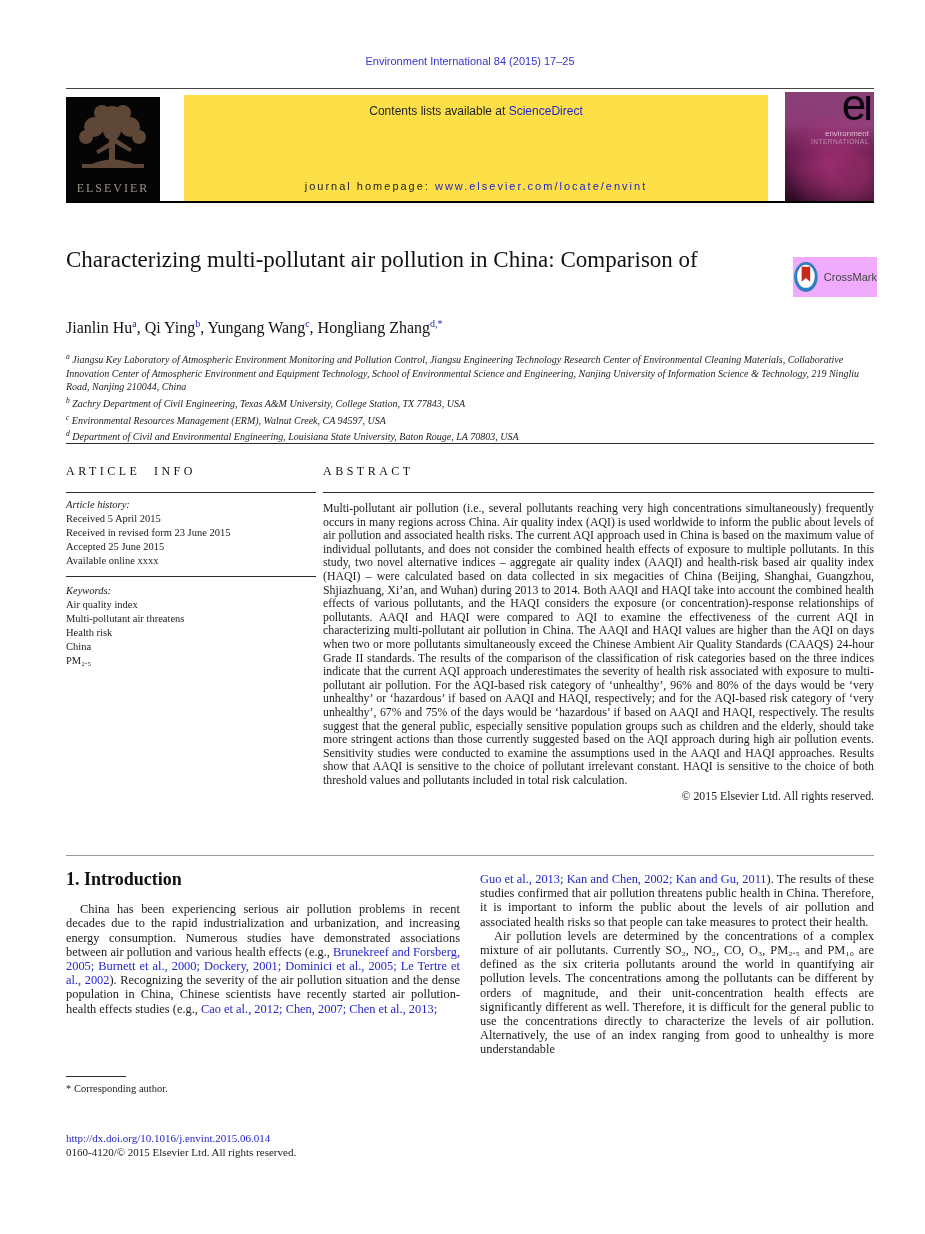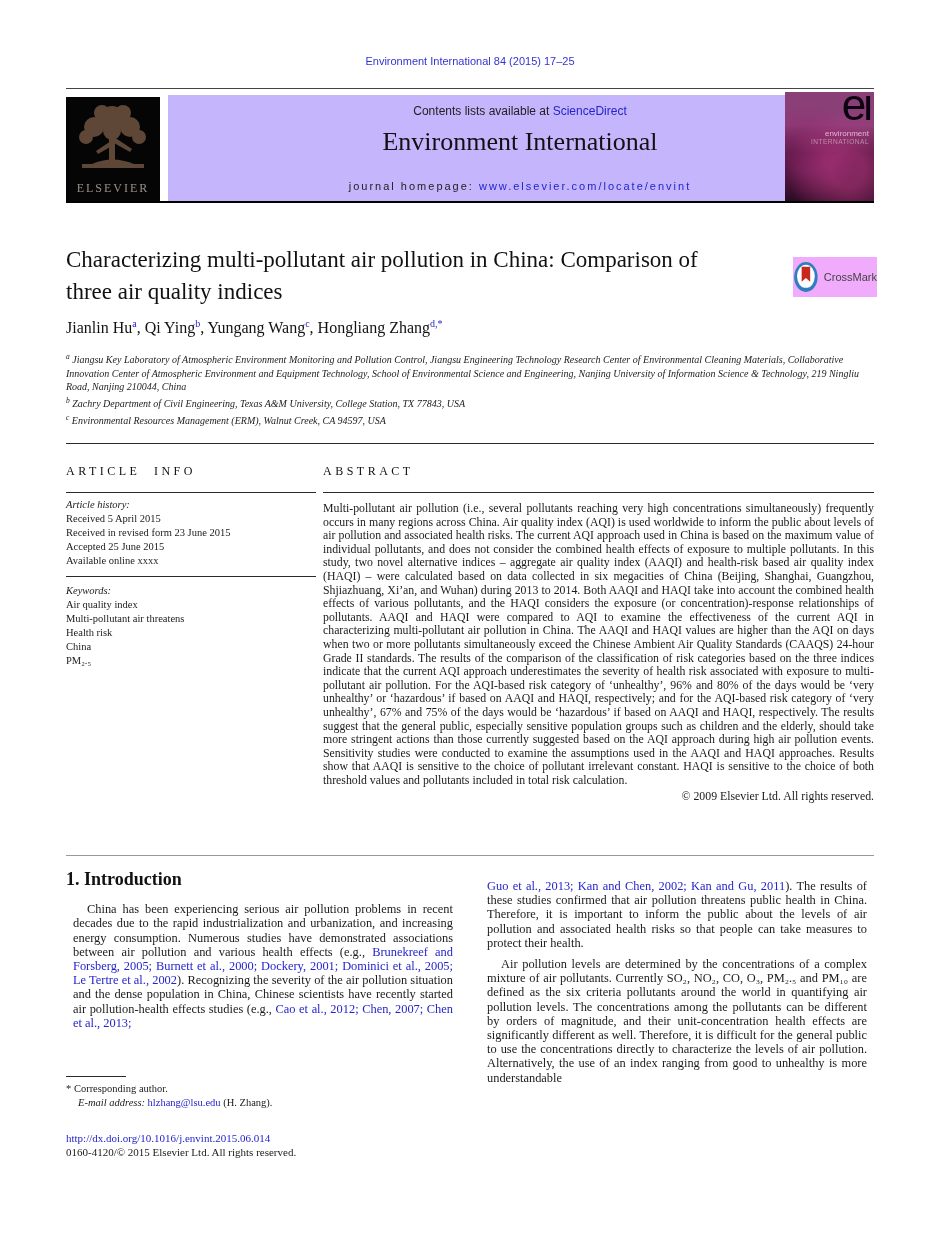--- a/index.html
+++ b/index.html
@@ -5,21 +5,21 @@
   html,body{margin:0;padding:0;background:#fff;}
   .page{position:relative;width:925px;height:1234px;background:#fff;
         font-family:"Liberation Serif",serif;color:#1a1a1a;overflow:hidden;}
   .hr{position:absolute;background:#2a2a2a;height:1px;}
   .link{color:#2424cc;text-decoration:none;cursor:pointer;}
   .sans{font-family:"Liberation Sans",sans-serif;}
 
   .cite-line{position:absolute;top:55px;left:66px;width:808px;text-align:center;
              font-size:11px;color:#3434d1;font-family:"Liberation Sans",sans-serif;}
 
-  .header-box{position:absolute;left:168px;top:95px;width:704px;height:106px;background:#c4b5fd;}
+  .header-box{position:absolute;left:184px;top:95px;width:584px;height:106px;background:#fde047;}
   .contents-line{position:absolute;top:9px;left:0;width:100%;text-align:center;font-size:12px;color:#222;}
   .journal-name{position:absolute;top:32px;left:0;width:100%;text-align:center;font-size:26px;color:#111;
                 font-family:"Liberation Serif",serif;}
   .homepage-line{position:absolute;bottom:9px;left:0;width:100%;text-align:center;font-size:11px;
                  letter-spacing:2px;color:#222;}
 
   .els-logo{position:absolute;left:66px;top:97px;width:94px;height:106px;background:#050505;
             display:flex;flex-direction:column;align-items:center;justify-content:center;}
   .els-text{color:#9b9186;font-size:12px;letter-spacing:2px;margin-bottom:3px;font-family:"Liberation Serif",serif;}
 
@@ -50,21 +50,21 @@
   .info-head,.abs-head{position:absolute;top:464px;font-size:12px;letter-spacing:3.5px;word-spacing:7px;color:#111;}
   .info-col{position:absolute;left:66px;top:498px;width:250px;font-size:10.5px;line-height:14px;color:#1a1a1a;}
   .info-label{font-style:italic;}
   .abs-col{position:absolute;left:323px;top:502px;width:551px;font-size:11.8px;line-height:13.6px;
            text-align:justify;color:#1a1a1a;}
   .copyright{text-align:right;margin-top:3px;}
 
   .sec-title{font-size:18px;font-weight:bold;color:#111;margin:0 0 16px 0;}
   .body-col{position:absolute;top:872px;width:394px;font-size:12.4px;line-height:14.2px;
             text-align:justify;color:#1a1a1a;}
-  .body-col p{margin:7px;}
+  .body-col p{margin:0;}
   .indent{text-indent:14px;}
 
   .footnote{position:absolute;left:66px;top:1082px;width:380px;font-size:10.5px;line-height:14px;color:#1a1a1a;}
   .footnote .fn-line2{padding-left:12px;}
   .em-label{font-style:italic;}
 
   .doi-line{position:absolute;left:66px;top:1132px;font-size:11px;}
   .issn-line{position:absolute;left:66px;top:1146px;font-size:11px;color:#1a1a1a;}
 </style>
 </head>
@@ -94,59 +94,58 @@
         <path d="M18 63 Q38 54 60 63 Z"></path>
       </g>
     </svg>
     <div class="els-text">ELSEVIER</div>
   </div>
 
   <div class="header-box">
     <div class="contents-line sans">
       <span>Contents lists available at </span><span class="link">ScienceDirect</span>
     </div>
-    <div class="journal-name">Environment International</div>
     <div class="homepage-line sans">
       <span>journal homepage: </span><span class="link">www.elsevier.com/locate/envint</span>
     </div>
   </div>
 
   <div class="cover">
     <div class="cover-ei">ei</div>
     <div class="cover-env">
       <div>environment</div>
       <div class="cover-int">INTERNATIONAL</div>
     </div>
   </div>
 
   <div class="hr" style="left:66px;top:201px;width:808px;height:2px;background:#000;"></div>
 
   <div class="title">
     <div>Characterizing multi-pollutant air pollution in China: Comparison of</div>
-    <div>three air quality indices</div>
   </div>
 
   <div class="crossmark">
     <svg width="26" height="32" viewBox="0 0 24 30">
       <ellipse cx="12" cy="15" rx="11" ry="14" fill="#2e7ec0"></ellipse>
       <ellipse cx="12" cy="14.4" rx="8.3" ry="11" fill="#ffffff"></ellipse>
       <path d="M8 5.5 h8 v14 l-4 -3.6 -4 3.6 z" fill="#c9281c"></path>
       <path d="M9 25 h6 l-3 3.4 z" fill="#2e7ec0"></path>
     </svg>
     <span class="crossmark-label">CrossMark</span>
   </div>
 
   <div class="authors">
     <span><span>Jianlin Hu</span><sup>a</sup><span>, </span></span><span><span>Qi Ying</span><sup>b</sup><span>, </span></span><span><span>Yungang Wang</span><sup>c</sup><span>, </span></span><span><span>Hongliang Zhang</span><sup>d,*</sup><span></span></span>
   </div>
 
   <div class="affils">
     <div><sup>a</sup><span> Jiangsu Key Laboratory of Atmospheric Environment Monitoring and Pollution Control, Jiangsu Engineering Technology Research Center of Environmental Cleaning Materials, Collaborative Innovation Center of Atmospheric Environment and Equipment Technology, School of Environmental Science and Engineering, Nanjing University of Information Science &amp; Technology, 219 Ningliu Road, Nanjing 210044, China</span></div>
     <div><sup>b</sup><span> Zachry Department of Civil Engineering, Texas A&amp;M University, College Station, TX 77843, USA</span></div>
     <div><sup>c</sup><span> Environmental Resources Management (ERM), Walnut Creek, CA 94597, USA</span></div>
+    <div><sup>d</sup><span> Department of Civil and Environmental Engineering, Louisiana State University, Baton Rouge, LA 70803, USA</span></div>
   </div>
 
   <div class="hr" style="left:66px;top:443px;width:808px;"></div>
   <div class="info-head" style="left:66px;">ARTICLE INFO</div>
   <div class="abs-head" style="left:323px;">ABSTRACT</div>
   <div class="hr" style="left:66px;top:492px;width:250px;"></div>
   <div class="hr" style="left:323px;top:492px;width:551px;"></div>
 
   <div class="info-col">
     <div class="info-label">Article history:</div>
@@ -158,42 +157,38 @@
     <div class="info-label">Keywords:</div>
     <div>Air quality index</div>
     <div>Multi-pollutant air threatens</div>
     <div>Health risk</div>
     <div>China</div>
     <div>PM₂.₅</div>
   </div>
 
   <div class="abs-col">
     <div>Multi-pollutant air pollution (i.e., several pollutants reaching very high concentrations simultaneously) frequently occurs in many regions across China. Air quality index (AQI) is used worldwide to inform the public about levels of air pollution and associated health risks. The current AQI approach used in China is based on the maximum value of individual pollutants, and does not consider the combined health effects of exposure to multiple pollutants. In this study, two novel alternative indices – aggregate air quality index (AAQI) and health-risk based air quality index (HAQI) – were calculated based on data collected in six megacities of China (Beijing, Shanghai, Guangzhou, Shjiazhuang, Xi’an, and Wuhan) during 2013 to 2014. Both AAQI and HAQI take into account the combined health effects of various pollutants, and the HAQI considers the exposure (or concentration)-response relationships of pollutants. AAQI and HAQI were compared to AQI to examine the effectiveness of the current AQI in characterizing multi-pollutant air pollution in China. The AAQI and HAQI values are higher than the AQI on days when two or more pollutants simultaneously exceed the Chinese Ambient Air Quality Standards (CAAQS) 24-hour Grade II standards. The results of the comparison of the classification of risk categories based on the three indices indicate that the current AQI approach underestimates the severity of health risk associated with exposure to multi-pollutant air pollution. For the AQI-based risk category of ‘unhealthy’, 96% and 80% of the days would be ‘very unhealthy’ or ‘hazardous’ if based on AAQI and HAQI, respectively; and for the AQI-based risk category of ‘very unhealthy’, 67% and 75% of the days would be ‘hazardous’ if based on AAQI and HAQI, respectively. The results suggest that the general public, especially sensitive population groups such as children and the elderly, should take more stringent actions than those currently suggested based on the AQI approach during high air pollution events. Sensitivity studies were conducted to examine the assumptions used in the AAQI and HAQI approaches. Results show that AAQI is sensitive to the choice of pollutant irrelevant constant. HAQI is sensitive to the choice of both threshold values and pollutants included in total risk calculation.</div>
-    <div class="copyright">© 2009 Elsevier Ltd. All rights reserved.</div>
+    <div class="copyright">© 2015 Elsevier Ltd. All rights reserved.</div>
   </div>
 
   <div class="hr" style="left:66px;top:855px;width:808px;background:#999;"></div>
 
   <div class="body-col" style="left:66px;">
     <h2 class="sec-title">1. Introduction</h2>
     <p class="indent"><span>China has been experiencing serious air pollution problems in recent decades due to the rapid industrialization and urbanization, and increasing energy consumption. Numerous studies have demonstrated associations between air pollution and various health effects (e.g., </span><span class="link">Brunekreef and Forsberg, 2005; Burnett et al., 2000; Dockery, 2001; Dominici et al., 2005; Le Tertre et al., 2002</span><span>). Recognizing the severity of the air pollution situation and the dense population in China, Chinese scientists have recently started air pollution-health effects studies (e.g., </span><span class="link">Cao et al., 2012; Chen, 2007; Chen et al., 2013;</span></p>
   </div>
 
   <div class="body-col" style="left:480px;width:394px;">
     <p><span class="link">Guo et al., 2013; Kan and Chen, 2002; Kan and Gu, 2011</span><span>). The results of these studies confirmed that air pollution threatens public health in China. Therefore, it is important to inform the public about the levels of air pollution and associated health risks so that people can take measures to protect their health.</span></p>
     <p class="indent">Air pollution levels are determined by the concentrations of a complex mixture of air pollutants. Currently SO₂, NO₂, CO, O₃, PM₂.₅ and PM₁₀ are defined as the six criteria pollutants around the world in quantifying air pollution levels. The concentrations among the pollutants can be different by orders of magnitude, and their unit-concentration health effects are significantly different as well. Therefore, it is difficult for the general public to use the concentrations directly to characterize the levels of air pollution. Alternatively, the use of an index ranging from good to unhealthy is more understandable</p>
   </div>
 
   <div class="hr" style="left:66px;top:1076px;width:60px;"></div>
   <div class="footnote">
     <div><span>*</span><span> Corresponding author.</span></div>
-    <div class="fn-line2">
-      <span class="em-label">E-mail address:</span>
-      <span class="link">hlzhang@lsu.edu</span><span> (H. Zhang).</span>
-    </div>
   </div>
 
   <div class="doi-line">
     <span class="link">http://dx.doi.org/10.1016/j.envint.2015.06.014</span>
   </div>
   <div class="issn-line">0160-4120/© 2015 Elsevier Ltd. All rights reserved.</div>
 
 </div>
 
 </body></html>

